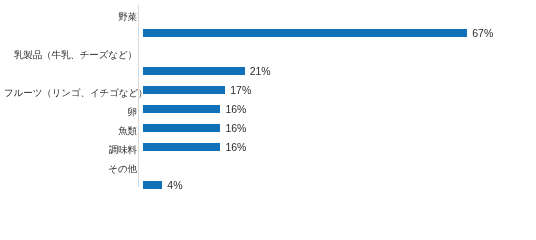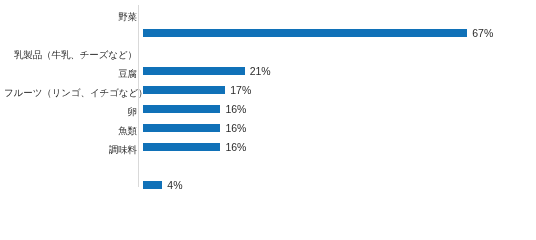--- a/index.html
+++ b/index.html
@@ -100,21 +100,20 @@
         </div>
       </div>
       <div class="bar-row" style="top: 45px;">
         <div class="cat-label">乳製品（牛乳、チーズなど）</div>
         <div class="bar-track">
           <div class="bar" style="width: 101.64px; background: rgb(16, 113, 184);"></div>
           <div class="value-label">21%</div>
         </div>
       </div>
       <div class="bar-row" style="top: 64px;">
-        <div class="cat-label">豆腐</div>
         <div class="bar-track">
           <div class="bar" style="width: 82.28px; background: rgb(16, 113, 184);"></div>
           <div class="value-label">17%</div>
         </div>
       </div>
       <div class="bar-row" style="top: 83px;">
         <div class="cat-label">フルーツ（リンゴ、イチゴなど）</div>
         <div class="bar-track">
           <div class="bar" style="width: 77.44px; background: rgb(16, 113, 184);"></div>
           <div class="value-label">16%</div>
@@ -131,20 +130,21 @@
         <div class="cat-label">魚類</div>
         <div class="bar-track">
           <div class="bar" style="width: 77.44px; background: rgb(16, 113, 184);"></div>
           <div class="value-label">16%</div>
         </div>
       </div>
       <div class="bar-row" style="top: 140px; padding-left: 8px;">
         <div class="cat-label">調味料</div>
       </div>
       <div class="bar-row" style="top: 159px;">
+        <div class="cat-label">その他</div>
         <div class="bar-track">
           <div class="bar" style="width: 19.36px; background: rgb(16, 113, 184);"></div>
           <div class="value-label">4%</div>
         </div>
       </div>
     </div>
 
 </div>
 
 </body></html>

